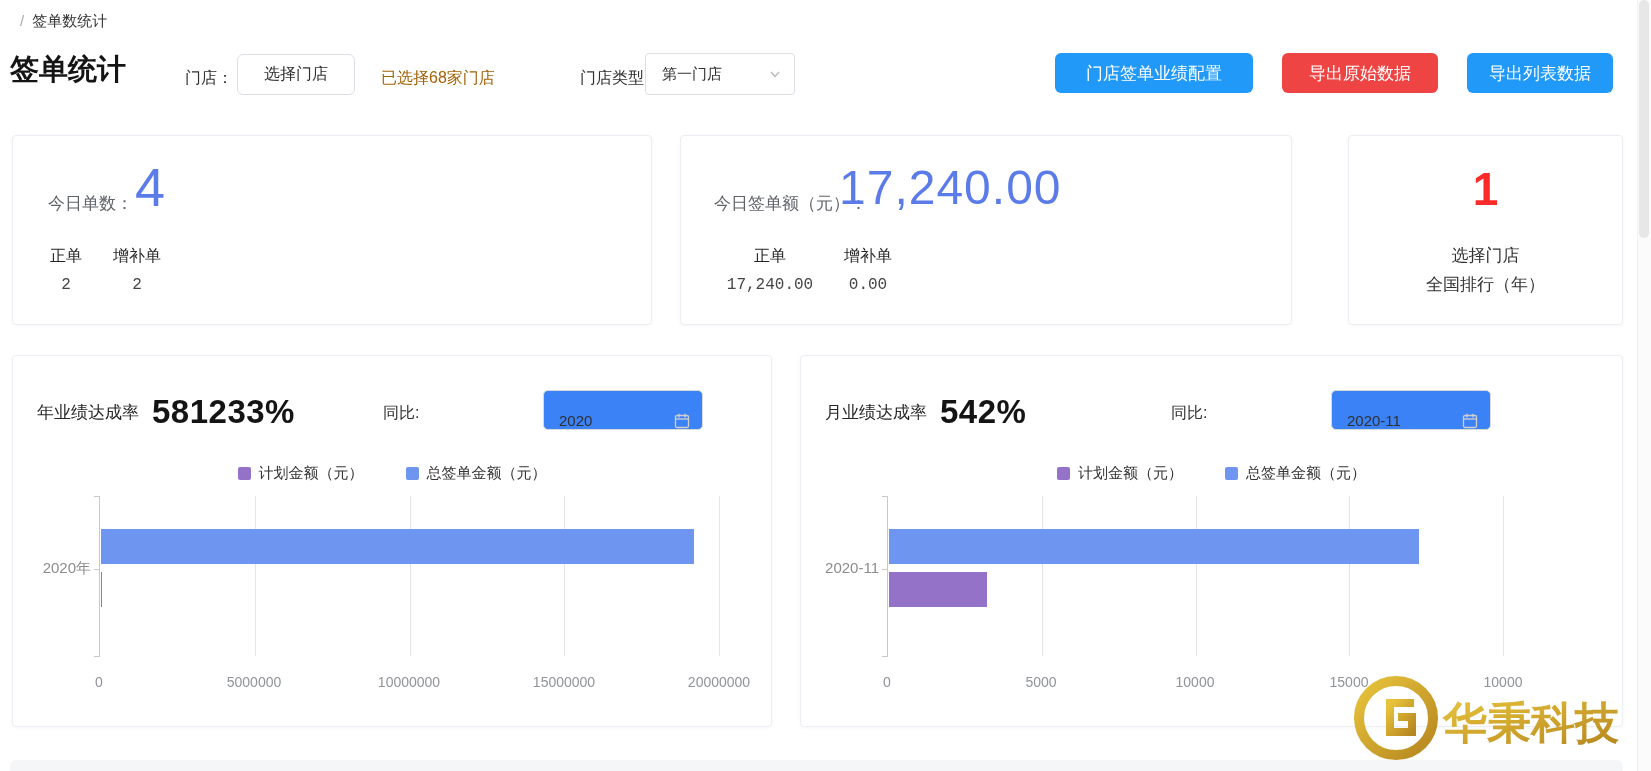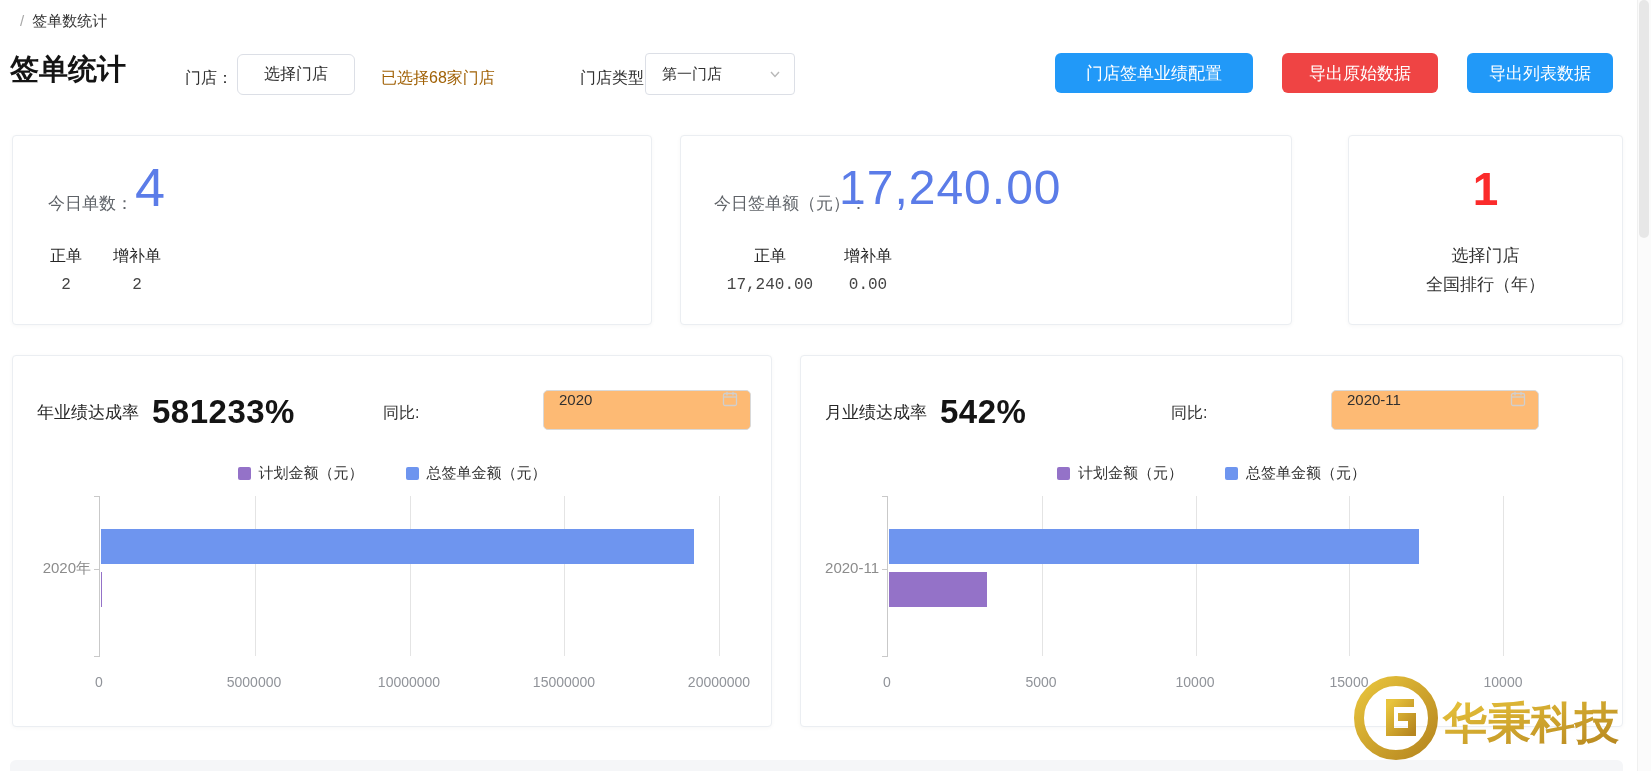--- a/index.html
+++ b/index.html
@@ -62,23 +62,23 @@
 
   
   .chart-card1 { left:12px; top:355px; width:760px; height:372px; }
   .chart-card2 { left:800px; top:355px; width:823px; height:372px;padding-left:12px; }
 
   .chart-head { position:absolute; left:24px; top:30px; height:52px; display:flex; align-items:center; }
   .chart-title { font-size:17px; color:#262626; }
   .chart-rate { font-size:33px; font-weight:bold; color:#141414; margin-left:13px; letter-spacing:0.5px; }
   .compare-label { position:absolute; left:370px; top:47px; font-size:16px; color:#303030; }
   .date-picker {
-    position:absolute; left:530px; top:34px; width:208px; height:40px;
-    border:1px solid #d9d9d9; border-radius:5px; background:#fdba74;
-    display:flex; align-items:flex-start; padding:0 12px 0 15px; cursor:pointer;
+    position:absolute; left:530px; top:34px; width:160px; height:40px;
+    border:1px solid #d9d9d9; border-radius:5px; background:#3b82f6;
+    display:flex; align-items:flex-end; padding:0 12px 0 15px; cursor:pointer;
   }
   .date-picker .dp-value { font-size:15px; color:#303030; flex:1; }
 
   .legend { position:absolute; left:0; right:0; top:108px; display:flex; justify-content:center; gap:42px; }
   .legend-item { display:flex; align-items:center; gap:8px; cursor:pointer; }
   .legend-item .sw { width:13px; height:13px; border-radius:2px; display:inline-block; }
   .legend-label { font-size:15px; color:#333; }
 
   .plot { position:absolute; left:0; right:0; top:140px; height:225px; }
   .plot-area { position:absolute; left:86px; top:0; height:160px; border-left:1px solid #c9c9c9; }

